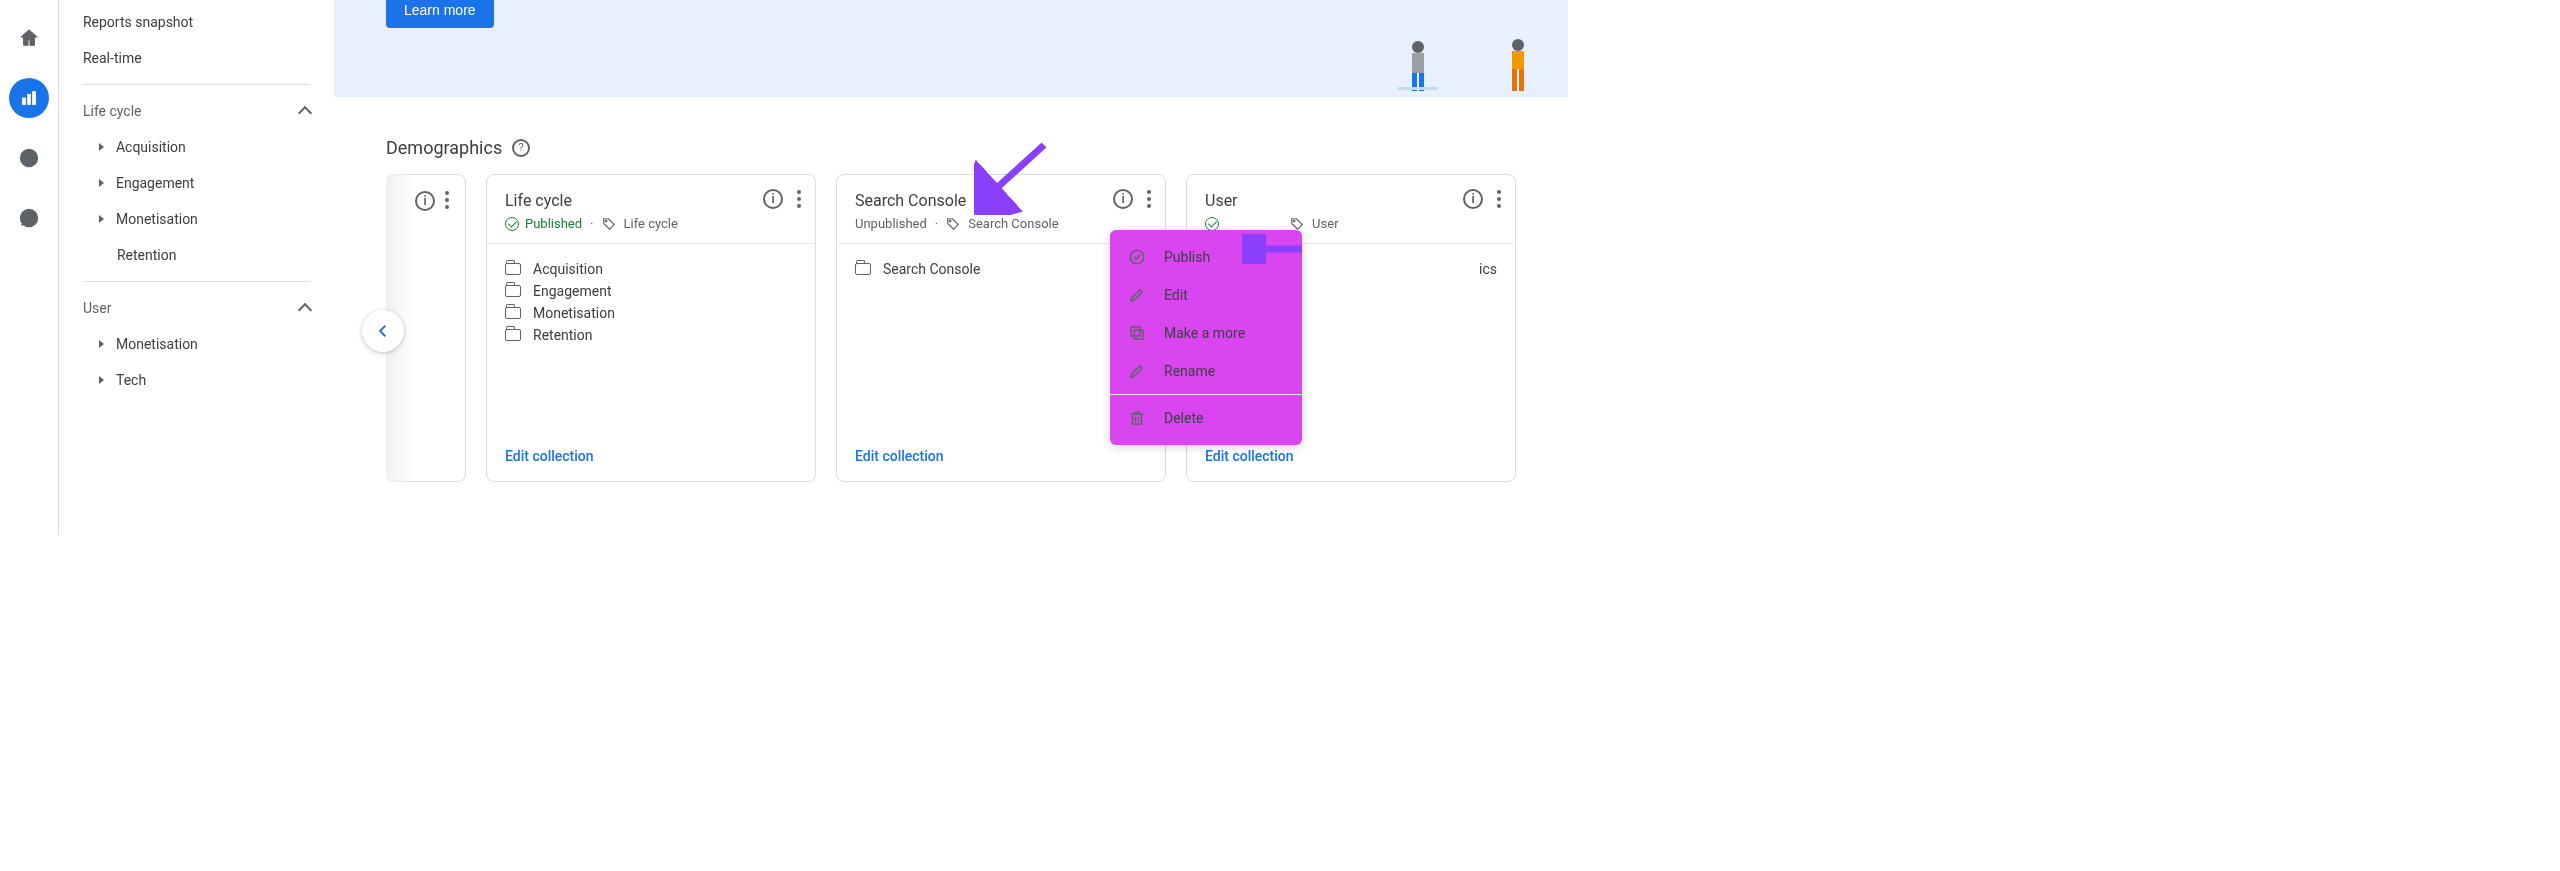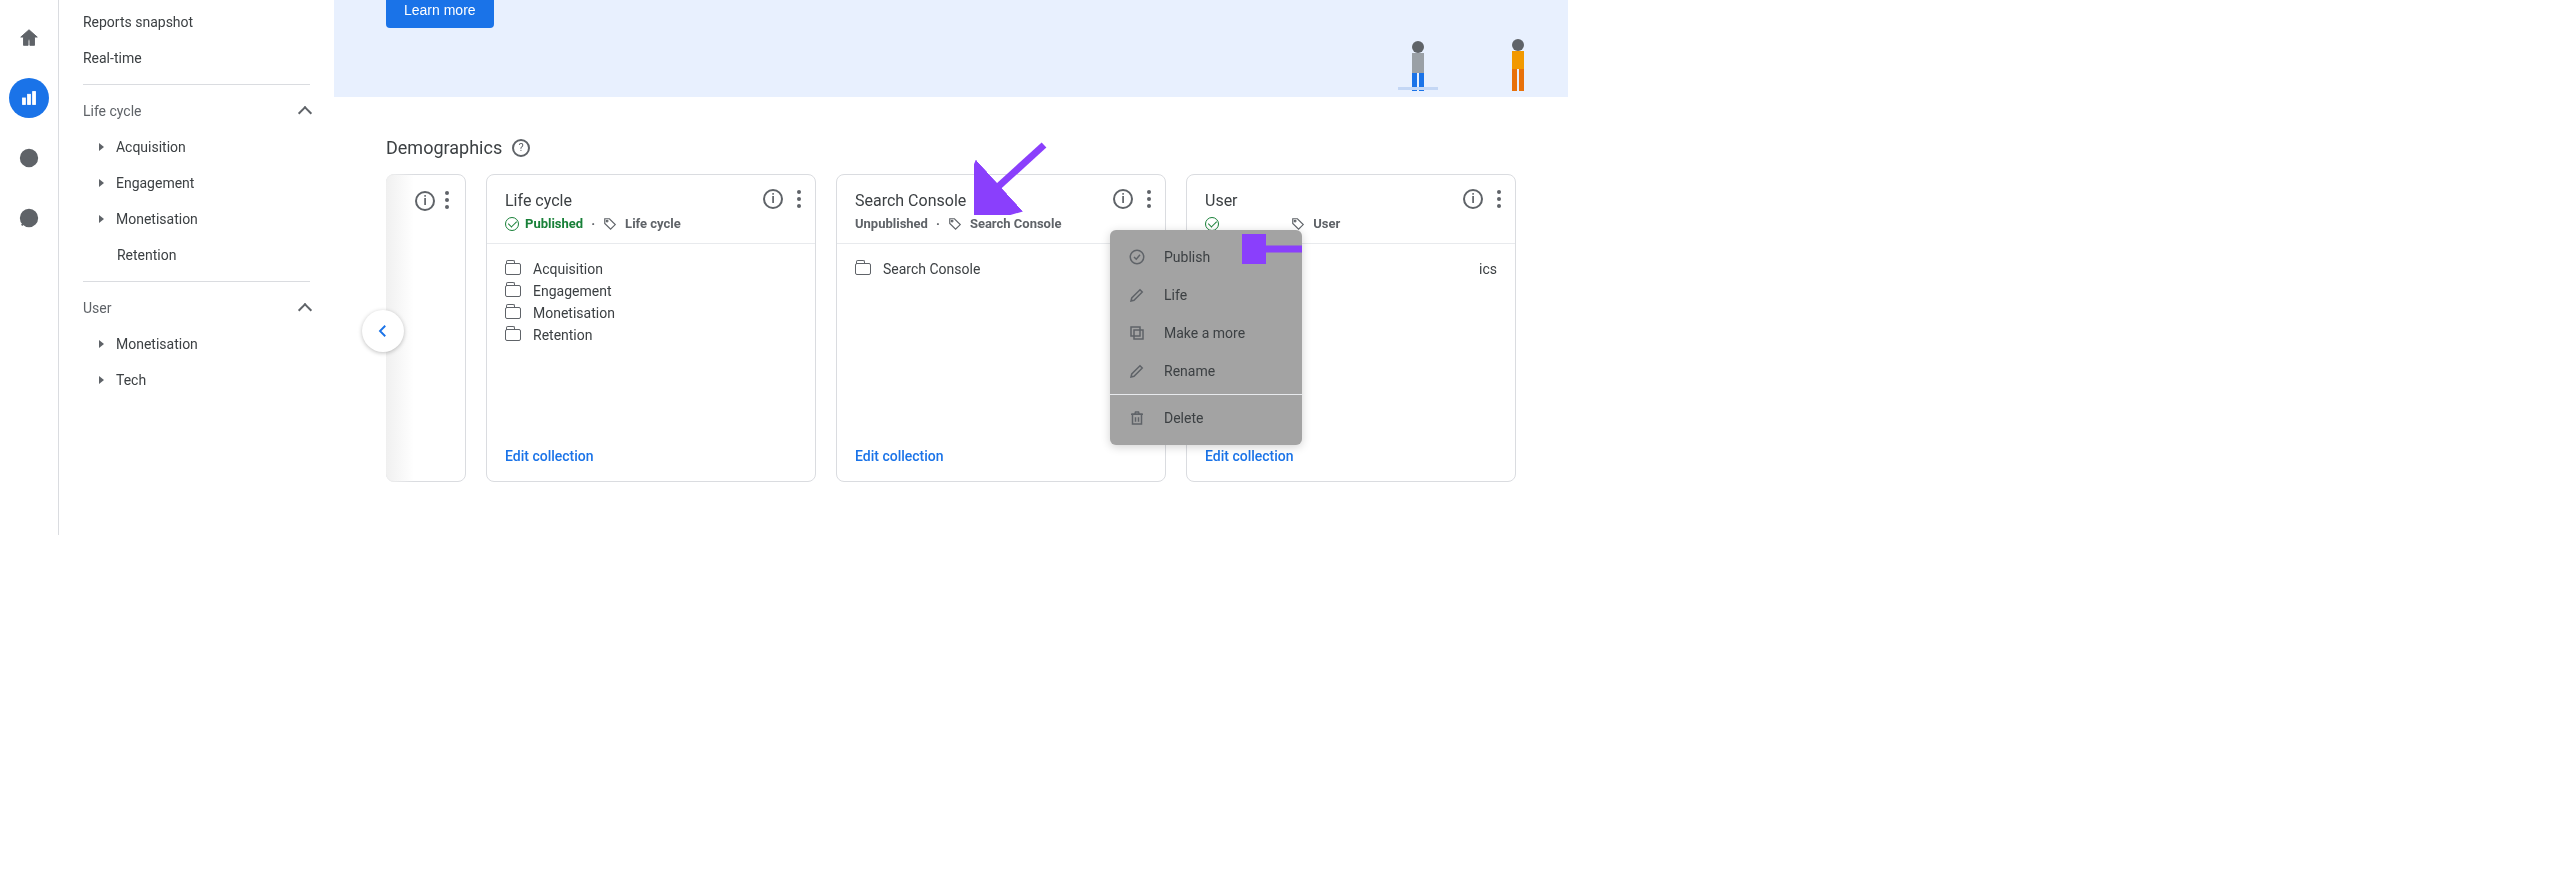--- a/index.html
+++ b/index.html
@@ -180,21 +180,20 @@
     font-size: 16px;
     color: #3c4043;
     margin-bottom: 6px;
   }
   .card-sub {
     display: flex;
     align-items: center;
     gap: 8px;
     color: #5f6368;
     font-size: 13px;
-    font-weight: bold;
   }
   .pub { color: #188038; display: flex; align-items: center; gap: 6px; }
   .check-circle {
     width: 14px; height: 14px; border: 1.5px solid #188038; border-radius: 50%;
     display: flex; align-items: center; justify-content: center;
   }
   .check-circle::after {
     content: ""; width: 4px; height: 7px; border-right: 1.5px solid #188038; border-bottom: 1.5px solid #188038; transform: rotate(45deg); margin-top:-2px;
   }
   .tag-icon {
@@ -246,21 +245,21 @@
     color: #3c4043;
     padding: 0 52px;
   }
 
   
   .menu {
     position: absolute;
     top: 230px;
     left: 776px;
     width: 192px;
-    background: #a3a3a3;
+    background: #d946ef;
     border-radius: 6px;
     box-shadow: 0 2px 10px rgba(0,0,0,0.18);
     padding: 8px 0;
     z-index: 100;
   }
   .menu-item {
     display: flex;
     align-items: center;
     gap: 18px;
     padding: 10px 18px;
@@ -508,21 +507,21 @@
             </svg>
           </span>
         <span>Publish</span>
       </div>
       <div class="menu-item">
         <span class="menu-icon">
             <svg viewBox="0 0 24 24" width="18" height="18" fill="none" stroke="#5f6368" stroke-width="2">
               <path d="M4 20l4-1 11-11-3-3L5 16z"></path>
             </svg>
           </span>
-        <span>Life</span>
+        <span>Edit</span>
       </div>
       <div class="menu-item">
         <span class="menu-icon">
             <svg viewBox="0 0 24 24" width="18" height="18" fill="none" stroke="#5f6368" stroke-width="2">
               <rect x="8" y="8" width="12" height="12"></rect>
               <rect x="4" y="4" width="12" height="12"></rect>
             </svg>
           </span>
         <span>Make a more</span>
       </div>

